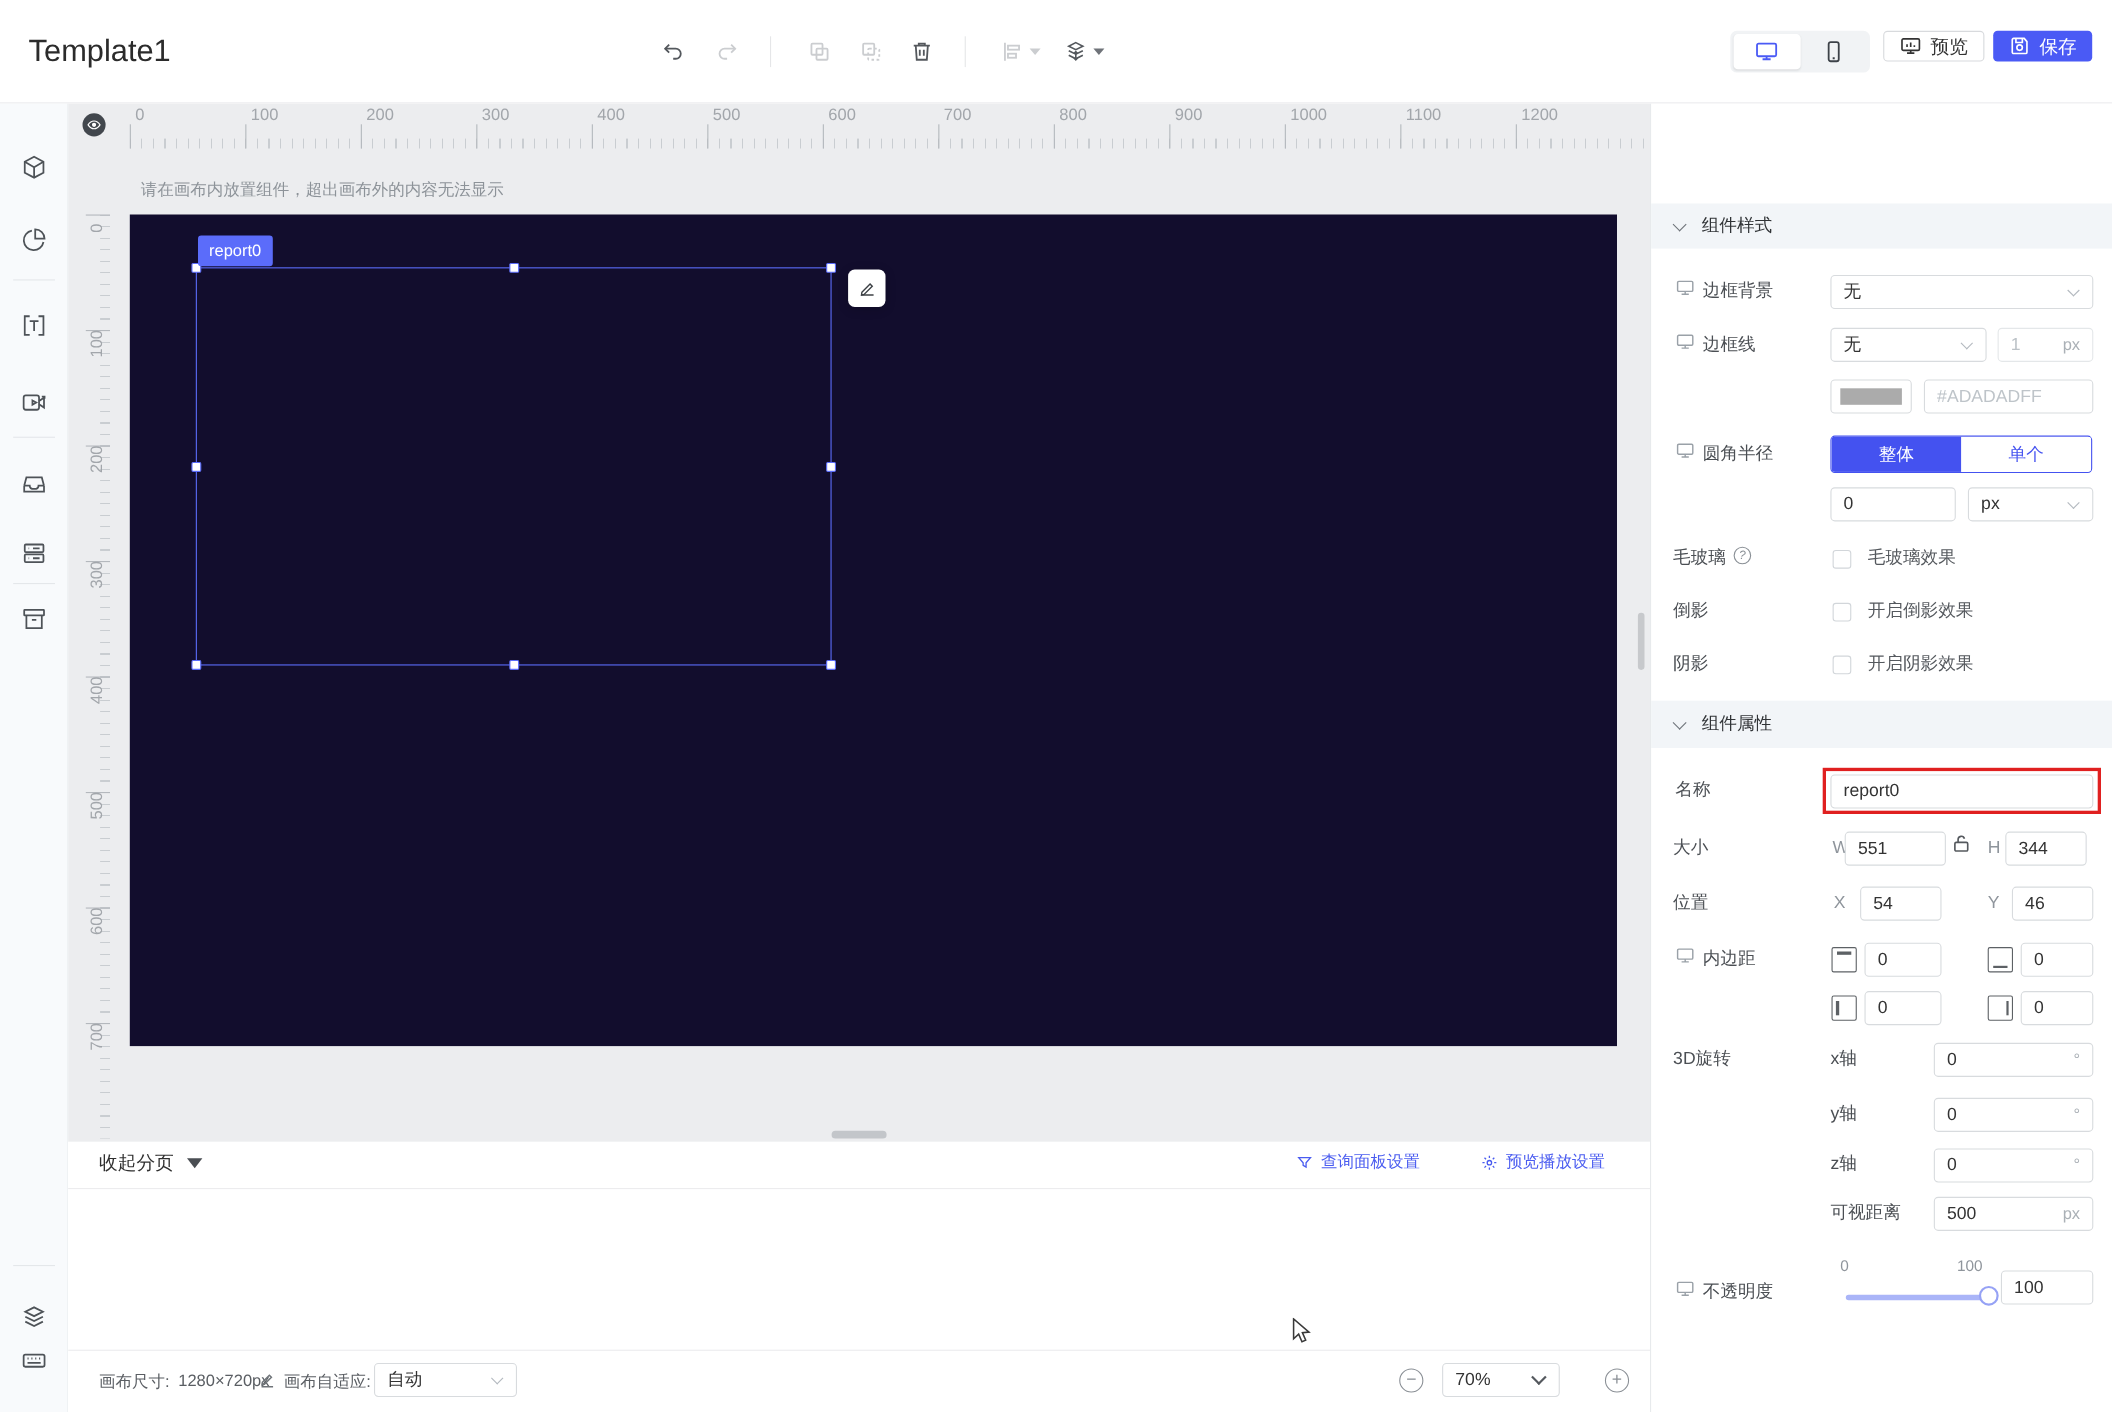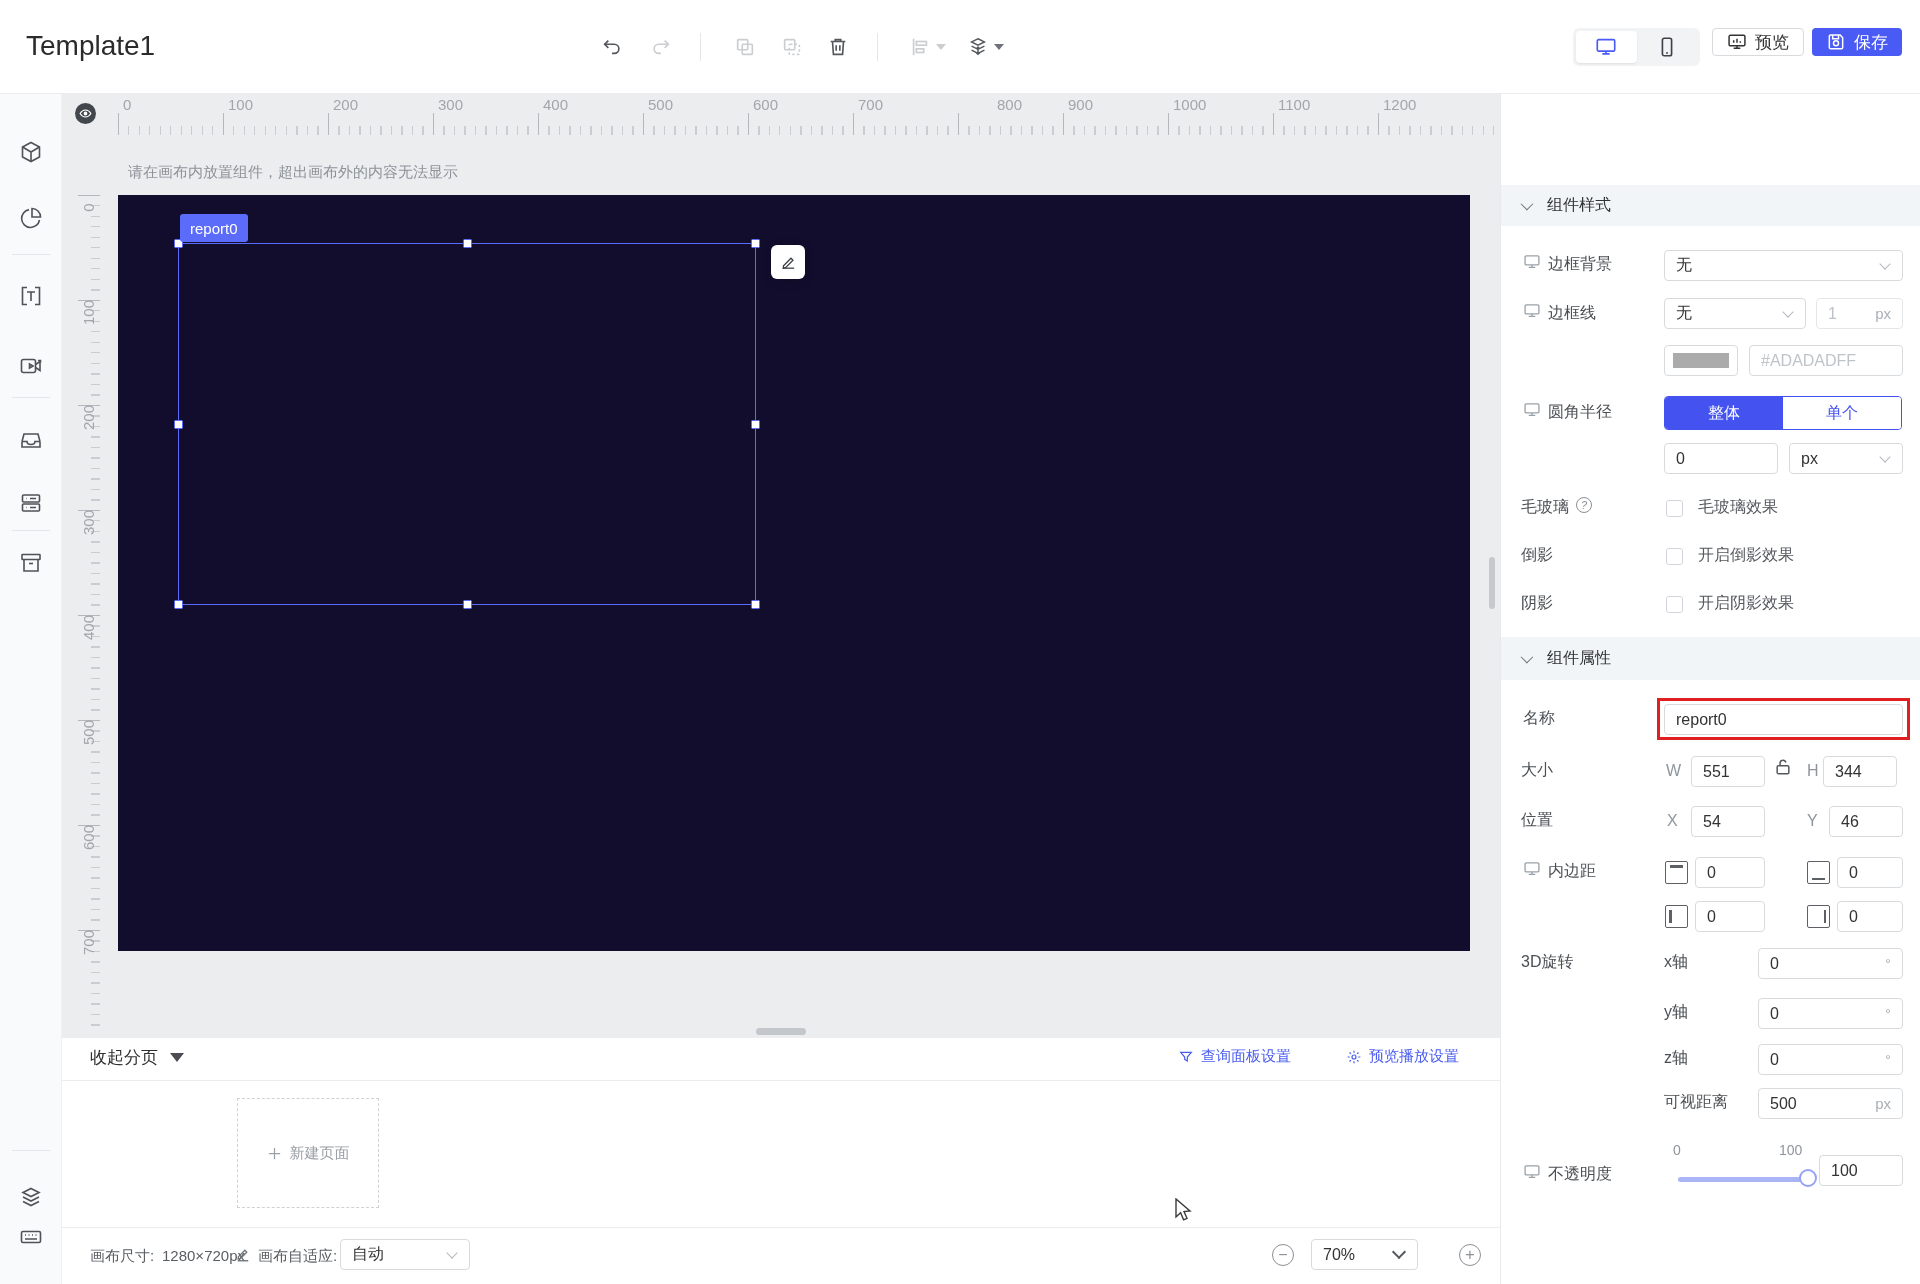--- a/index.html
+++ b/index.html
@@ -291,21 +291,21 @@
         <span class="hlab" style="left: 320px;">300</span>
         <i class="htick" style="left: 420px;"></i>
         <span class="hlab" style="left: 425px;">400</span>
         <i class="htick" style="left: 525px;"></i>
         <span class="hlab" style="left: 530px;">500</span>
         <i class="htick" style="left: 630px;"></i>
         <span class="hlab" style="left: 635px;">600</span>
         <i class="htick" style="left: 735px;"></i>
         <span class="hlab" style="left: 740px;">700</span>
         <i class="htick" style="left: 840px;"></i>
-        <span class="hlab" style="left: 879px;">800</span>
+        <span class="hlab" style="left: 845px;">800</span>
         <i class="htick" style="left: 945px;"></i>
         <span class="hlab" style="left: 950px;">900</span>
         <i class="htick" style="left: 1050px;"></i>
         <span class="hlab" style="left: 1055px;">1000</span>
         <i class="htick" style="left: 1155px;"></i>
         <span class="hlab" style="left: 1160px;">1100</span>
         <i class="htick" style="left: 1260px;"></i>
         <span class="hlab" style="left: 1265px;">1200</span>
       </div>
     <div class="vruler">
@@ -366,26 +366,20 @@
     </div>
     <div class="plink" style="left:1284px">
       <svg viewBox="0 0 24 24" fill="none" stroke="currentColor" stroke-width="1.8">
           <circle cx="12" cy="12" r="3"></circle>
           <path d="M12 2.5v3M12 18.5v3M2.5 12h3M18.5 12h3M5.3 5.3l2.1 2.1M16.6 16.6l2.1 2.1M18.7 5.3l-2.1 2.1M7.4 16.6l-2.1 2.1"></path>
         </svg>
       <span>预览播放设置</span>
     </div>
     <i class="pdiv" style="top:42px"></i>
 
-    <div class="thumb new">
-      <svg viewBox="0 0 24 24" fill="none" stroke="currentColor" stroke-width="2">
-          <path d="M12 3v18M3 12h18"></path>
-        </svg>
-      <span>新建页面</span>
-    </div>
 
     <i class="pdiv" style="top:189px"></i>
 
     <span class="bbtext" style="left:28px">画布尺寸:</span>
     <span class="bbtext" style="left:100px">1280×720px</span>
     <span class="pencil" style="left:172px">
       <svg viewBox="0 0 24 24" fill="none" stroke="currentColor" stroke-width="1.8">
           <path d="M5 21h14"></path>
           <path d="M6 15.5 14.5 7l2.5 2.5L8.5 18 5.5 18.5 6 15.5z"></path>
         </svg>
@@ -494,21 +488,21 @@
     </div>
     <div class="redbox"></div>
     <div class="fld" style="left:163px;top:610px;width:239px">
       <span>report0</span>
     </div>
 
     <div class="lbl" style="left:20px;top:666px">
       <span>大小</span>
     </div>
     <span class="glyph abs" style="left:165px;top:668px">W</span>
-    <div class="fld" style="left:190px;top:662px;width:74px">
+    <div class="fld" style="left:176px;top:662px;width:92px">
       <span>551</span>
     </div>
     <span class="abs" style="left:272px;top:663px;width:20px;height:20px;color:#55595e">
       <svg viewBox="0 0 24 24" fill="none" stroke="currentColor" stroke-width="1.8" width="20" height="20">
           <rect x="5" y="10.5" width="14" height="9.5" rx="1.5"></rect>
           <path d="M8.5 10.5V7.5a3.5 3.5 0 0 1 6.9-.9"></path>
         </svg>
     </span>
     <span class="glyph abs" style="left:306px;top:668px">H</span>
     <div class="fld" style="left:322px;top:662px;width:74px">

